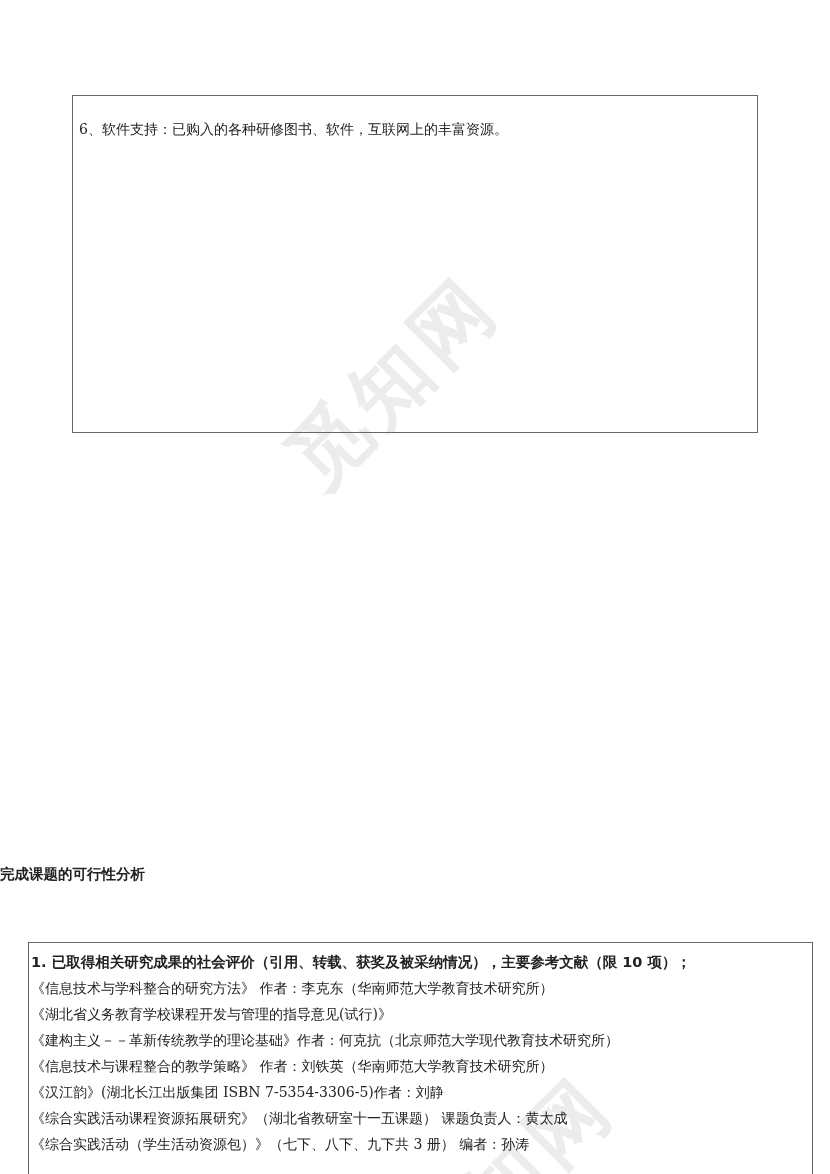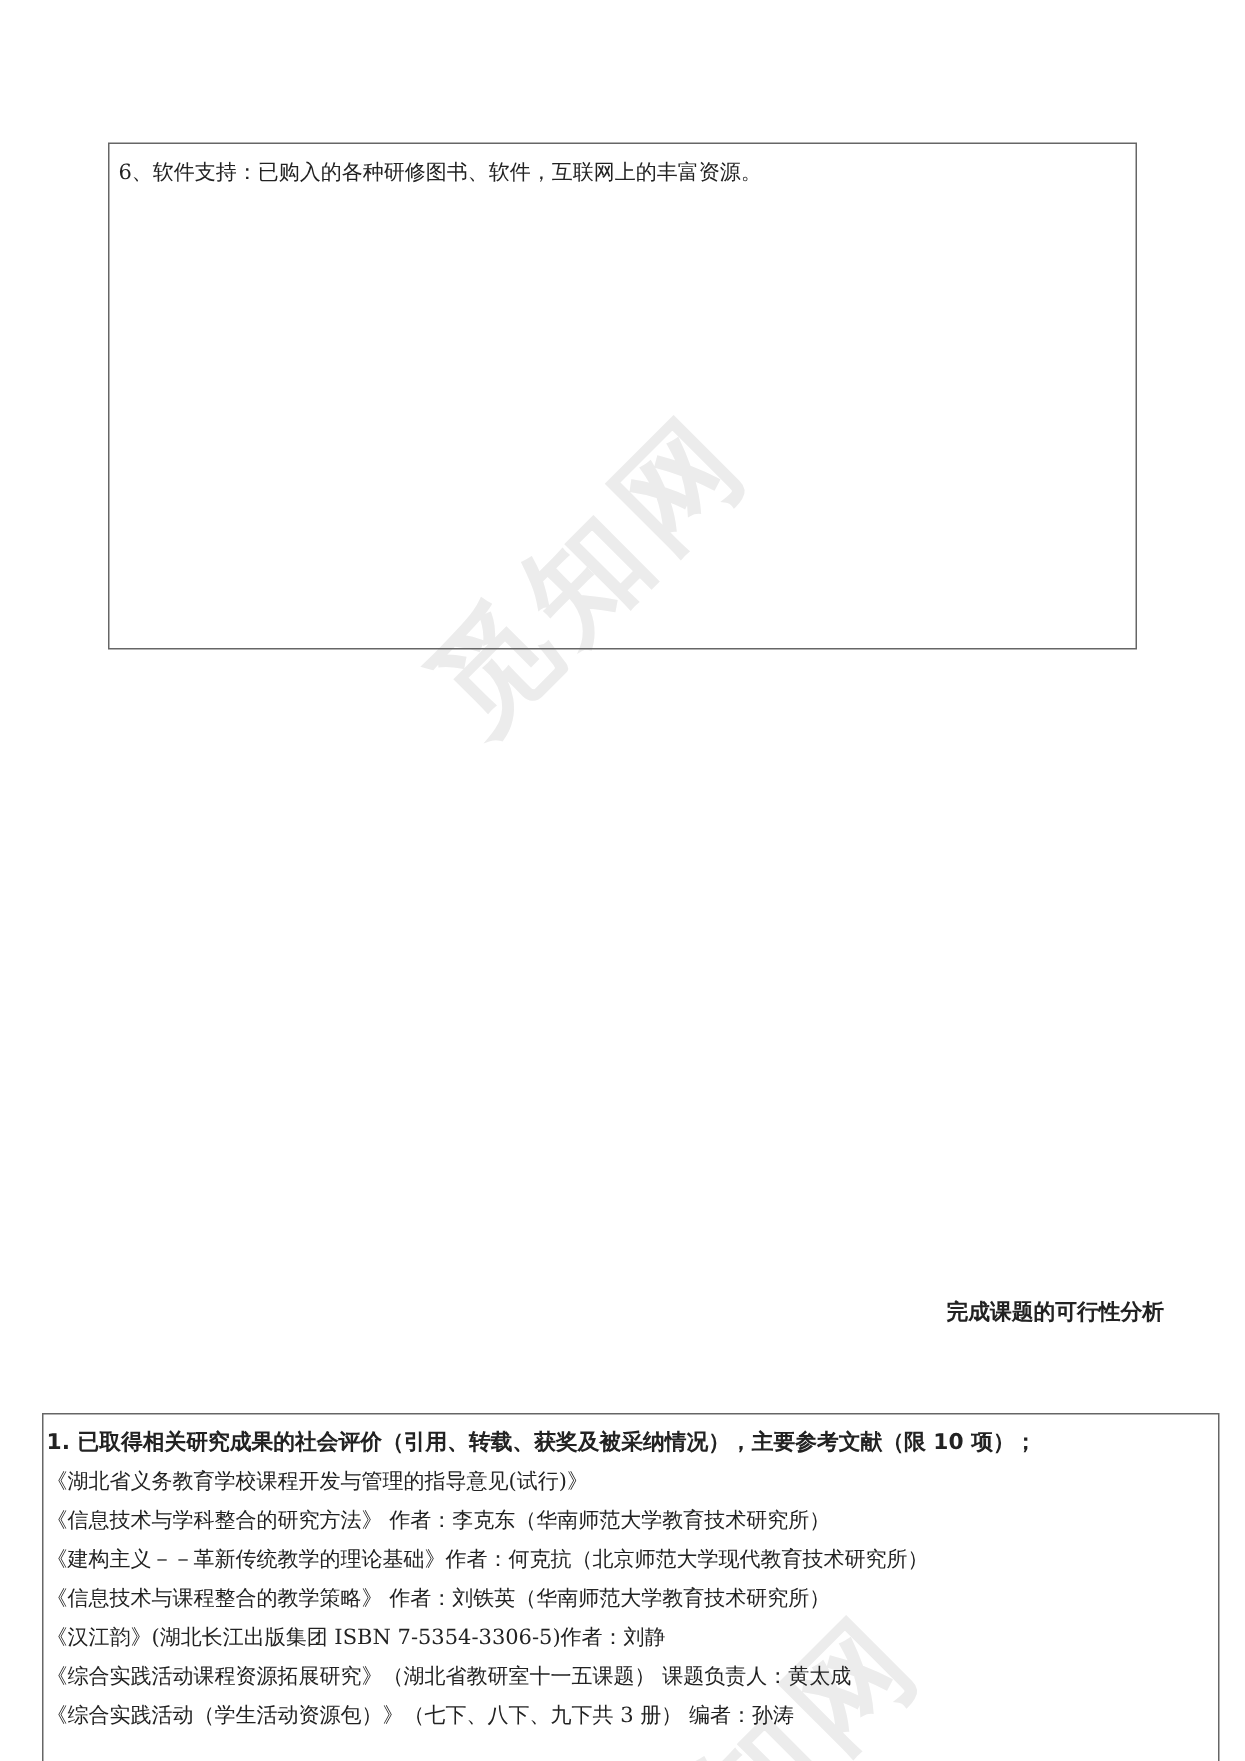--- a/index.html
+++ b/index.html
@@ -3,26 +3,26 @@
   <meta charset="utf-8">
   <style>
     html, body { margin: 0; padding: 0; }
     body {
       width: 830px; height: 1174px; background: #ffffff; position: relative; overflow: hidden;
       font-family: "DejaVu Serif", "Liberation Serif", serif; color: #222;
     }
     .box {
       position: absolute; border: 1px solid #666; box-sizing: border-box; background: transparent;
     }
-    #box-top { left: 72px; top: 95px; width: 686px; height: 338px; padding: 6px 6px; }
+    #box-top { left: 72px; top: 95px; width: 686px; height: 338px; padding: 20px 6px; }
     #box-bottom { left: 28px; top: 585px; width: 785px; height: 461px; padding: 6px 2px; }
     .line { font-size: 14px; line-height: 26px; white-space: nowrap; overflow: hidden; }
     .heading { font-family: "DejaVu Sans", "Liberation Sans", sans-serif; font-weight: bold; font-size: 14.5px; }
     .section-title {
-      position: absolute; top: 527px; left: 0; width: 776px; text-align: right;
+      position: absolute; top: 527px; left: 0; width: 776px; text-align: left;
       font-family: "DejaVu Sans", "Liberation Sans", sans-serif; font-weight: bold; font-size: 14.5px; color: #222;
     }
     .watermark {
       position: absolute; font-family: "DejaVu Sans", "Liberation Sans", sans-serif; font-weight: bold;
       font-size: 78px; color: #ececec; transform: rotate(-45deg); letter-spacing: 8px; z-index: 0;
       pointer-events: none;
     }
     #wm1 { left: 265px; top: 330px; }
     #wm2 { left: 380px; top: 1130px; }
     .content { position: relative; z-index: 1; }
@@ -34,21 +34,21 @@
 <div class="watermark" id="wm2">觅知网</div>
 
 <div class="box content" id="box-top">
   <div class="line">6、软件支持：已购入的各种研修图书、软件，互联网上的丰富资源。</div>
 </div>
 
 <div class="section-title content">完成课题的可行性分析</div>
 
 <div class="box content" id="box-bottom">
   <div class="line heading">1. 已取得相关研究成果的社会评价（引用、转载、获奖及被采纳情况），主要参考文献（限 10 项）；</div>
+  <div class="line">《信息技术与学科整合的研究方法》 作者：李克东（华南师范大学教育技术研究所）</div>
   <div class="line">《湖北省义务教育学校课程开发与管理的指导意见(试行)》</div>
-  <div class="line">《信息技术与学科整合的研究方法》 作者：李克东（华南师范大学教育技术研究所）</div>
   <div class="line">《建构主义－－革新传统教学的理论基础》作者：何克抗（北京师范大学现代教育技术研究所）</div>
   <div class="line">《信息技术与课程整合的教学策略》 作者：刘铁英（华南师范大学教育技术研究所）</div>
   <div class="line">《汉江韵》(湖北长江出版集团 ISBN 7-5354-3306-5)作者：刘静</div>
   <div class="line">《综合实践活动课程资源拓展研究》（湖北省教研室十一五课题） 课题负责人：黄太成</div>
   <div class="line">《综合实践活动（学生活动资源包）》（七下、八下、九下共 3 册） 编者：孙涛</div>
 
 </div>
 
 </body></html>

